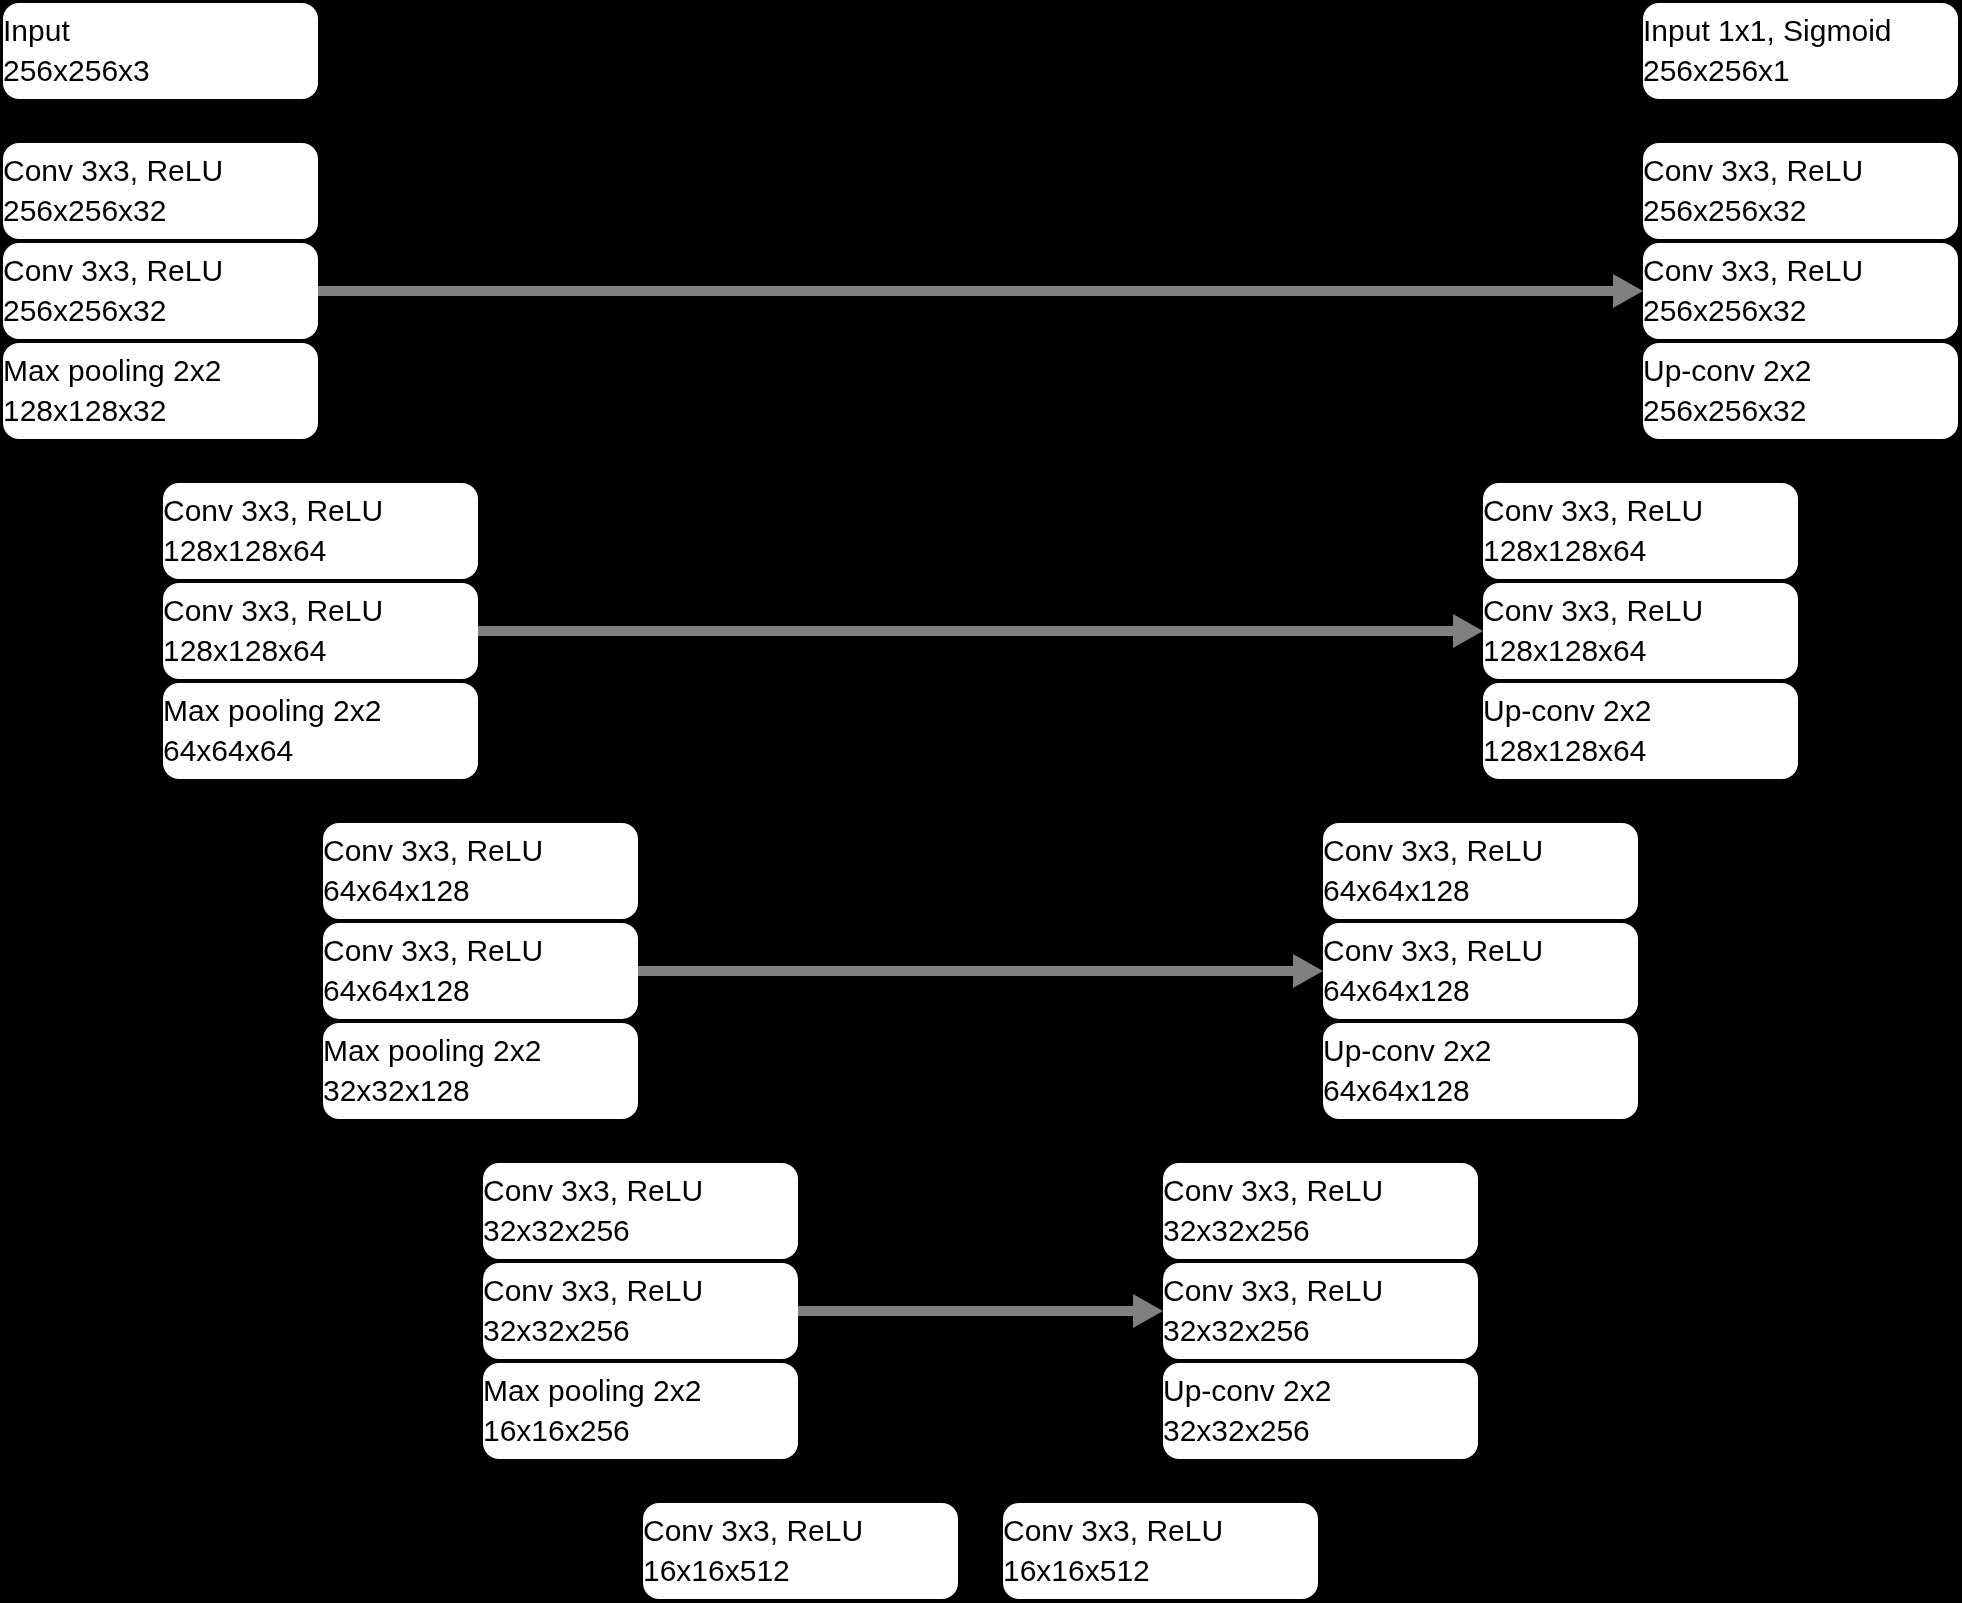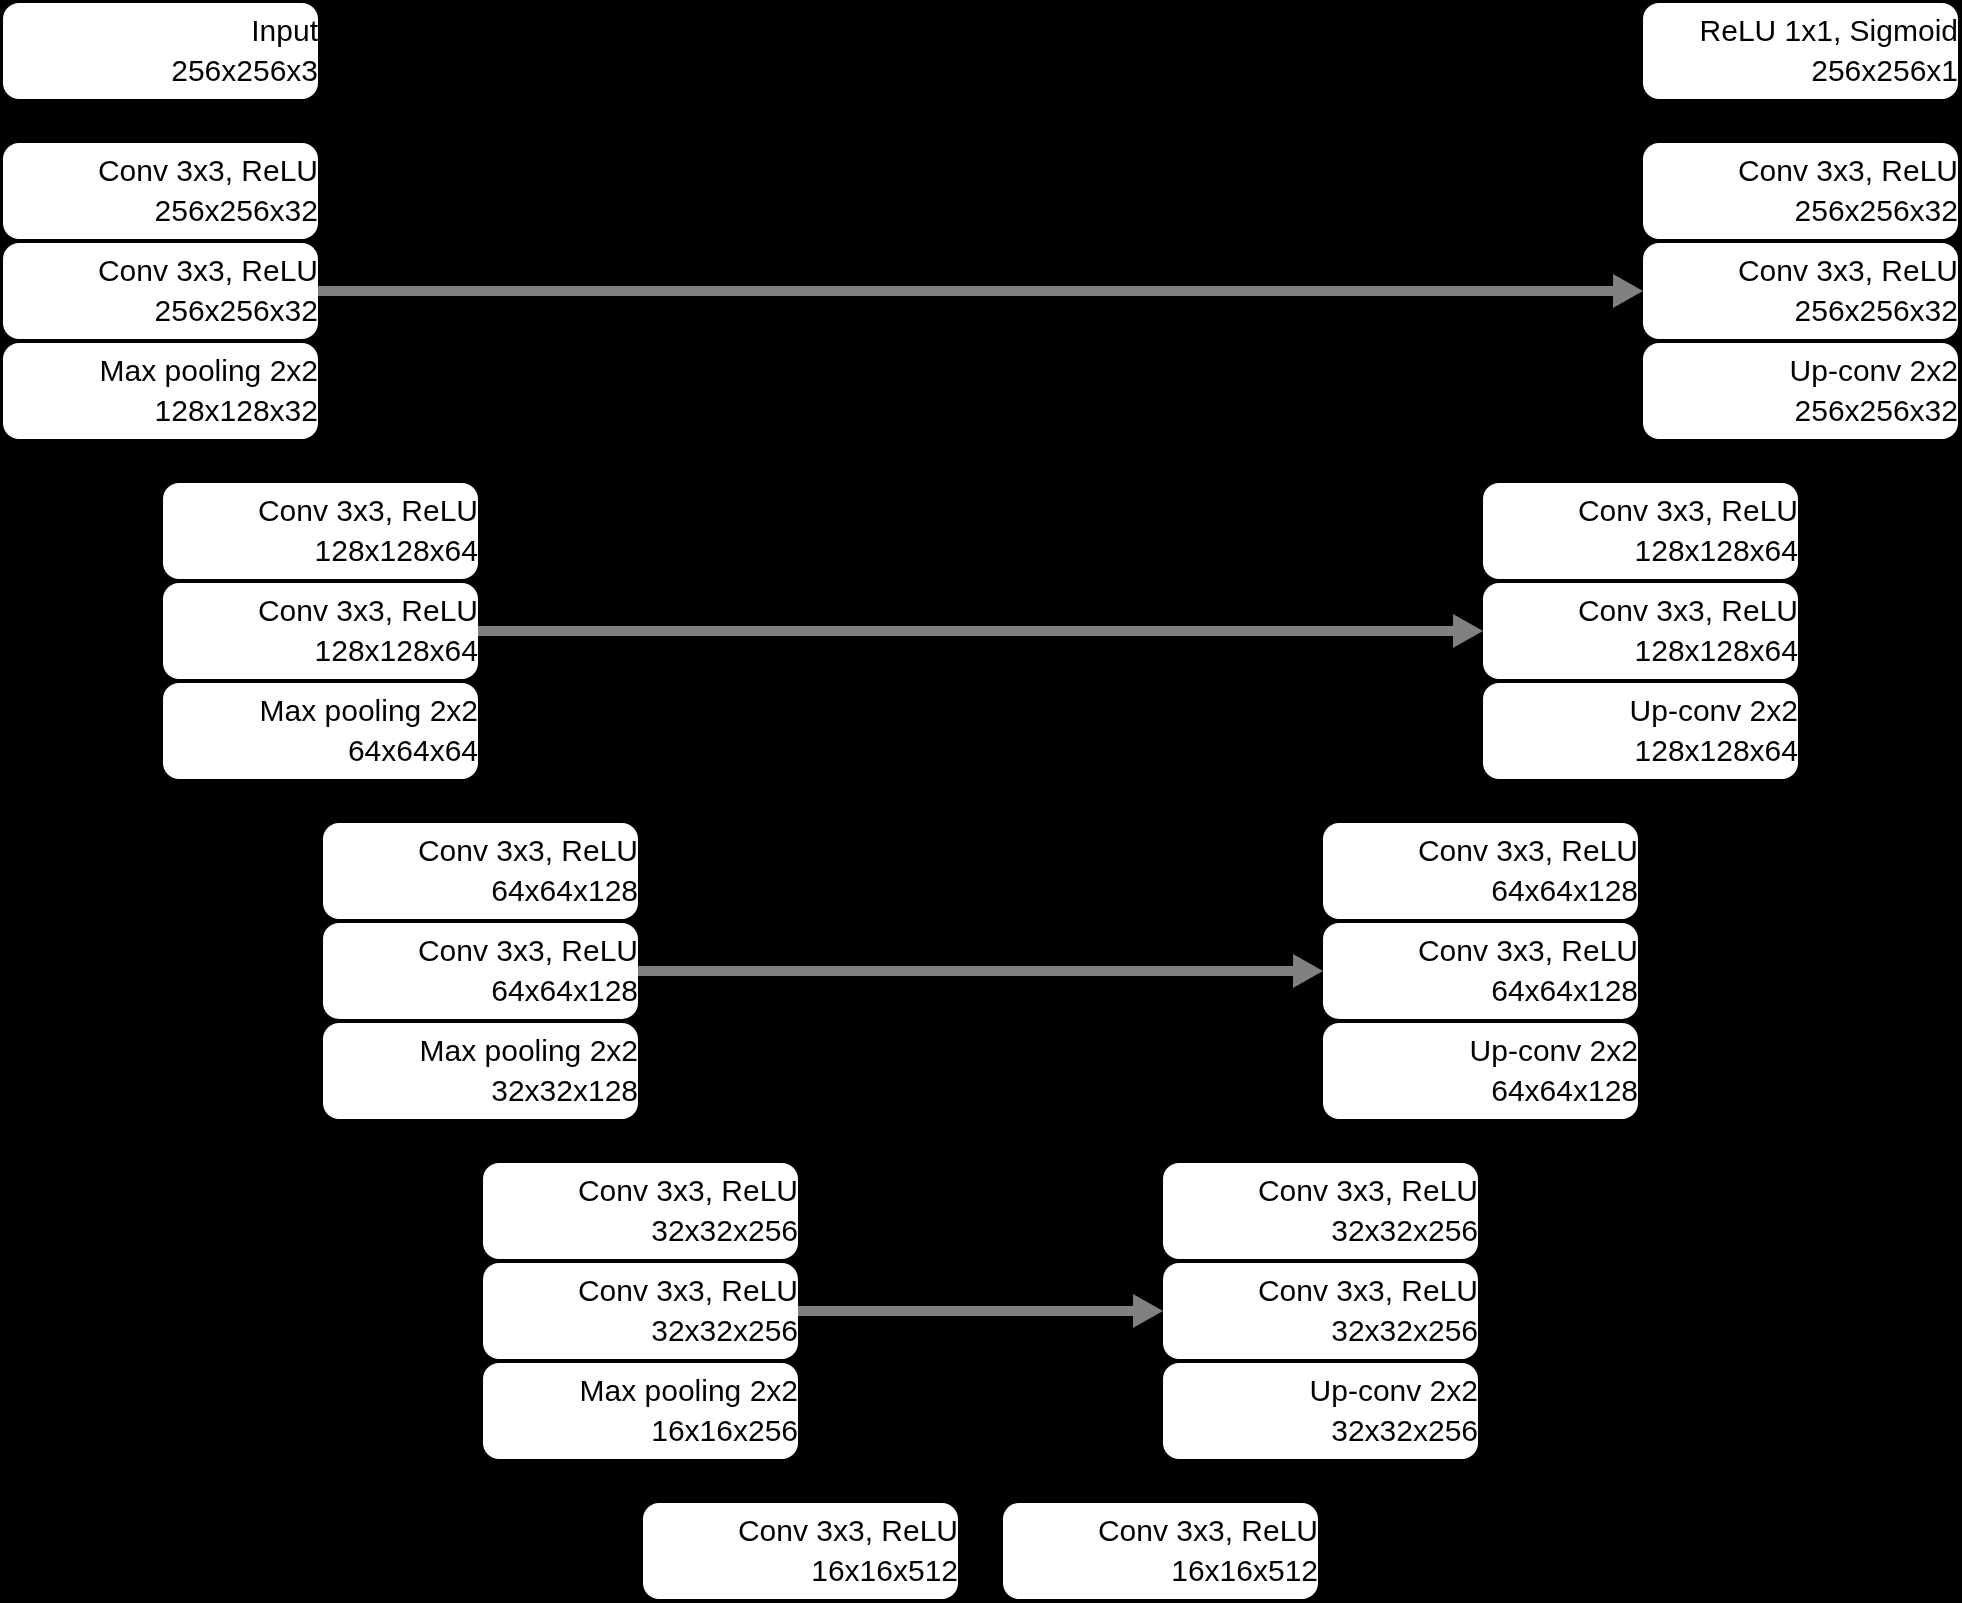--- a/index.html
+++ b/index.html
@@ -13,21 +13,21 @@
   }
   .node {
     position: absolute;
     width: 315px;
     height: 96px;
     background: #ffffff;
     border-radius: 16px;
     display: flex;
     flex-direction: column;
     justify-content: center;
-    align-items: flex-end;
+    align-items: flex-start;
     text-align: center;
     color: #000000;
     font-size: 30px;
     line-height: 40px;
     box-sizing: border-box;
   }
   .node .line { white-space: nowrap; }
   .arrow {
     position: absolute;
     height: 34px;
@@ -154,21 +154,21 @@
   <div class="node" style="left:1483px; top:583px;">
     <div class="line">Conv 3x3, ReLU</div>
     <div class="line">128x128x64</div>
   </div>
   <div class="node" style="left:1483px; top:683px;">
     <div class="line">Up-conv 2x2</div>
     <div class="line">128x128x64</div>
   </div>
 
   <div class="node" style="left:1643px; top:3px;">
-    <div class="line">ReLU 1x1, Sigmoid</div>
+    <div class="line">Input 1x1, Sigmoid</div>
     <div class="line">256x256x1</div>
   </div>
   <div class="node" style="left:1643px; top:143px;">
     <div class="line">Conv 3x3, ReLU</div>
     <div class="line">256x256x32</div>
   </div>
   <div class="node" style="left:1643px; top:243px;">
     <div class="line">Conv 3x3, ReLU</div>
     <div class="line">256x256x32</div>
   </div>

